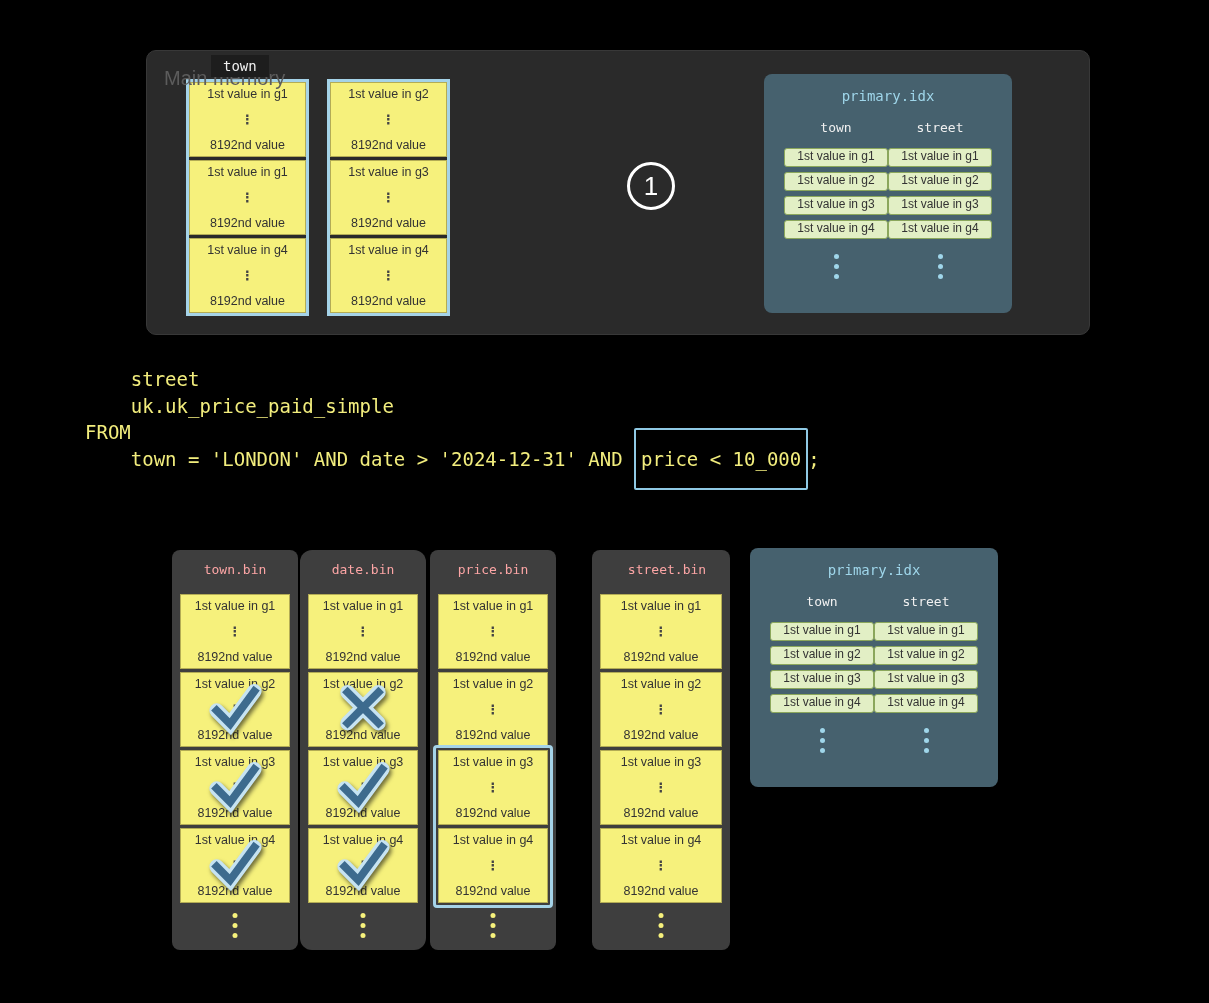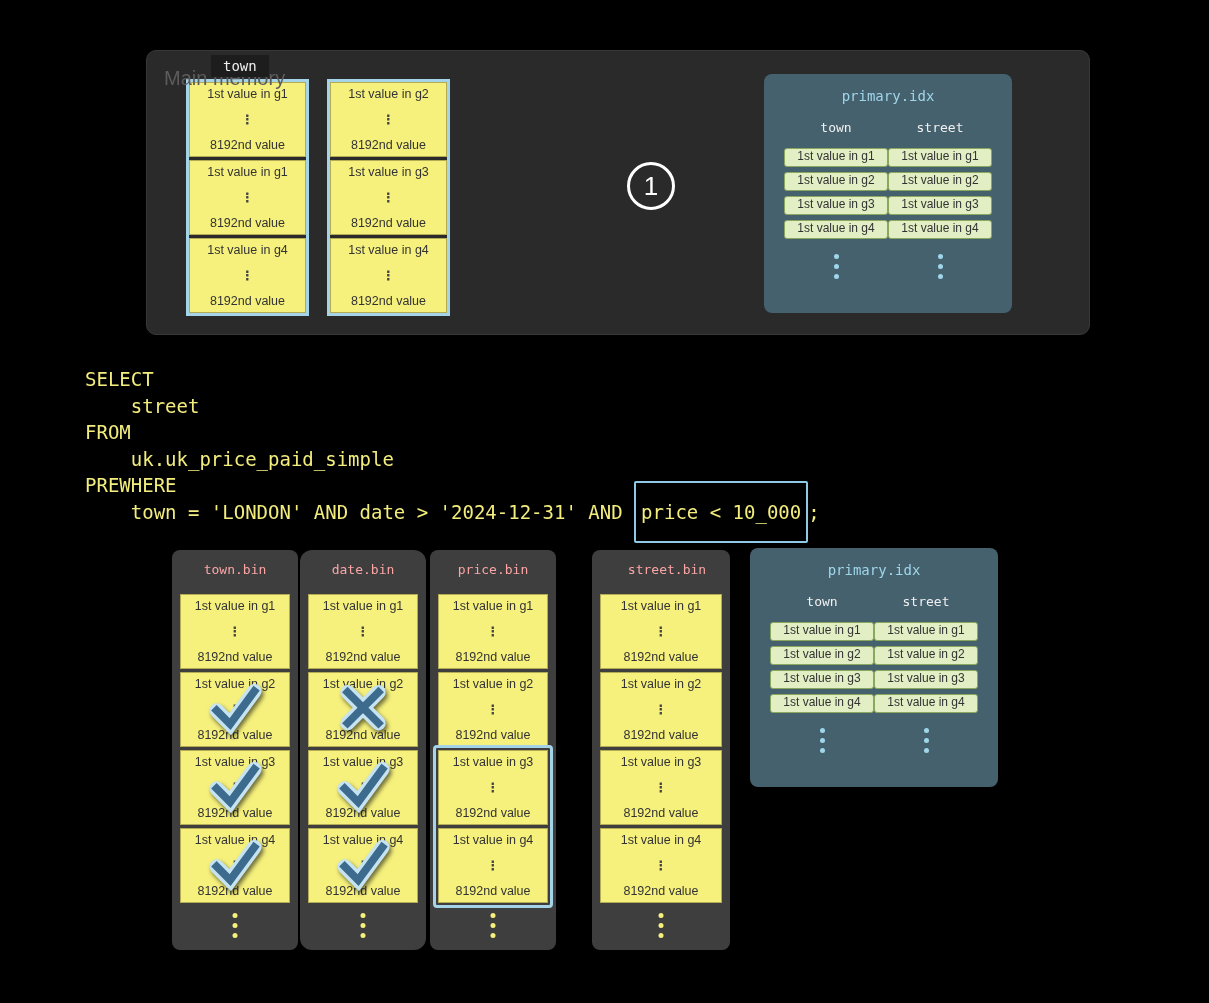--- a/index.html
+++ b/index.html
@@ -134,25 +134,23 @@
               <span class="dot"></span>
               <span class="dot"></span>
               <span class="dot"></span>
             </div>
           </div>
         </div>
       </section>
   </section>
 
   <section class="query-block">
-      <div class="q-line">SELECT</div>
       <div class="q-line">    street</div>
+      <div class="q-line">    uk.uk_price_paid_simple</div>
       <div class="q-line">FROM</div>
-      <div class="q-line">    uk.uk_price_paid_simple</div>
-      <div class="q-line">PREWHERE</div>
       <div class="q-line"><span>    town = 'LONDON' AND date &gt; '2024-12-31' AND </span><span class="q-box">price &lt; 10_000</span><span>;</span></div>
     </section>
 
   <div class="bins">
       <section class="bin-panel" style="left: 172px;">
         <div class="bin-title">town.bin</div>
         <div class="bin-blocks">
           <div class="block-wrap">
             <div class="granule">
               <div class="g-line">1st value in g1</div>

